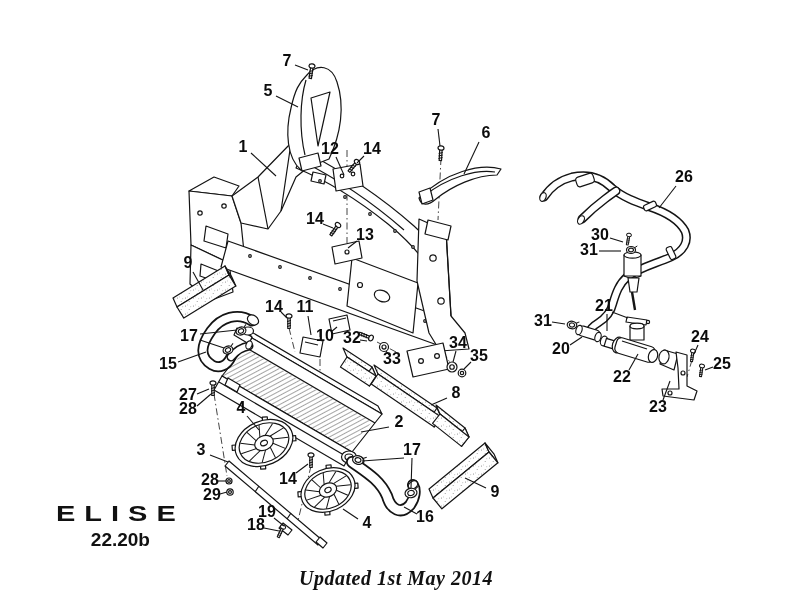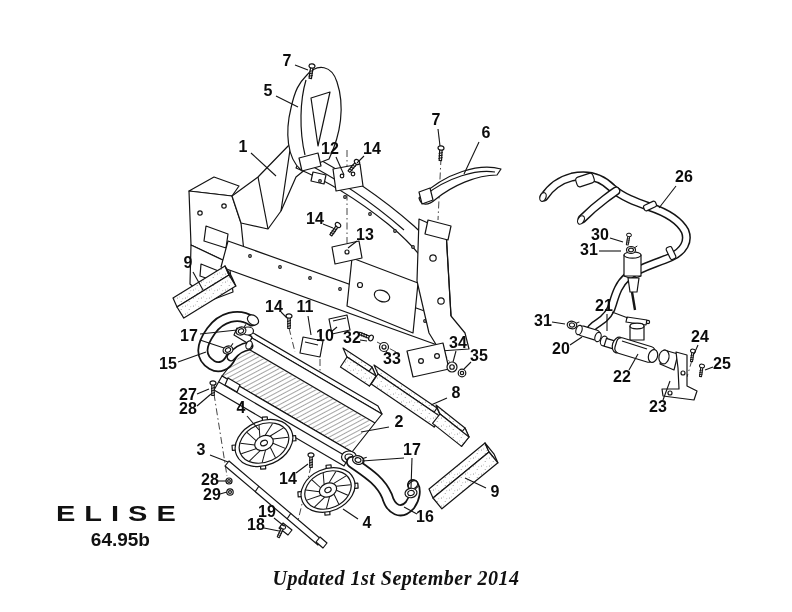--- a/index.html
+++ b/index.html
@@ -503,16 +503,16 @@
         <text x="561" y="350" class="plabel">20</text>
         <text x="622" y="378" class="plabel">22</text>
         <text x="658" y="408" class="plabel">23</text>
         <text x="700" y="338" class="plabel">24</text>
         <text x="722" y="365" class="plabel">25</text>
       </g>
 </svg>
 
 <div class="logo-block">
   <div class="logo">ELISE</div>
-  <div class="code">64.95b</div>
+  <div class="code">22.20b</div>
 </div>
-<div class="footer">Updated 1st September 2014</div>
+<div class="footer">Updated 1st May 2014</div>
 </div>
 
 </body></html>

